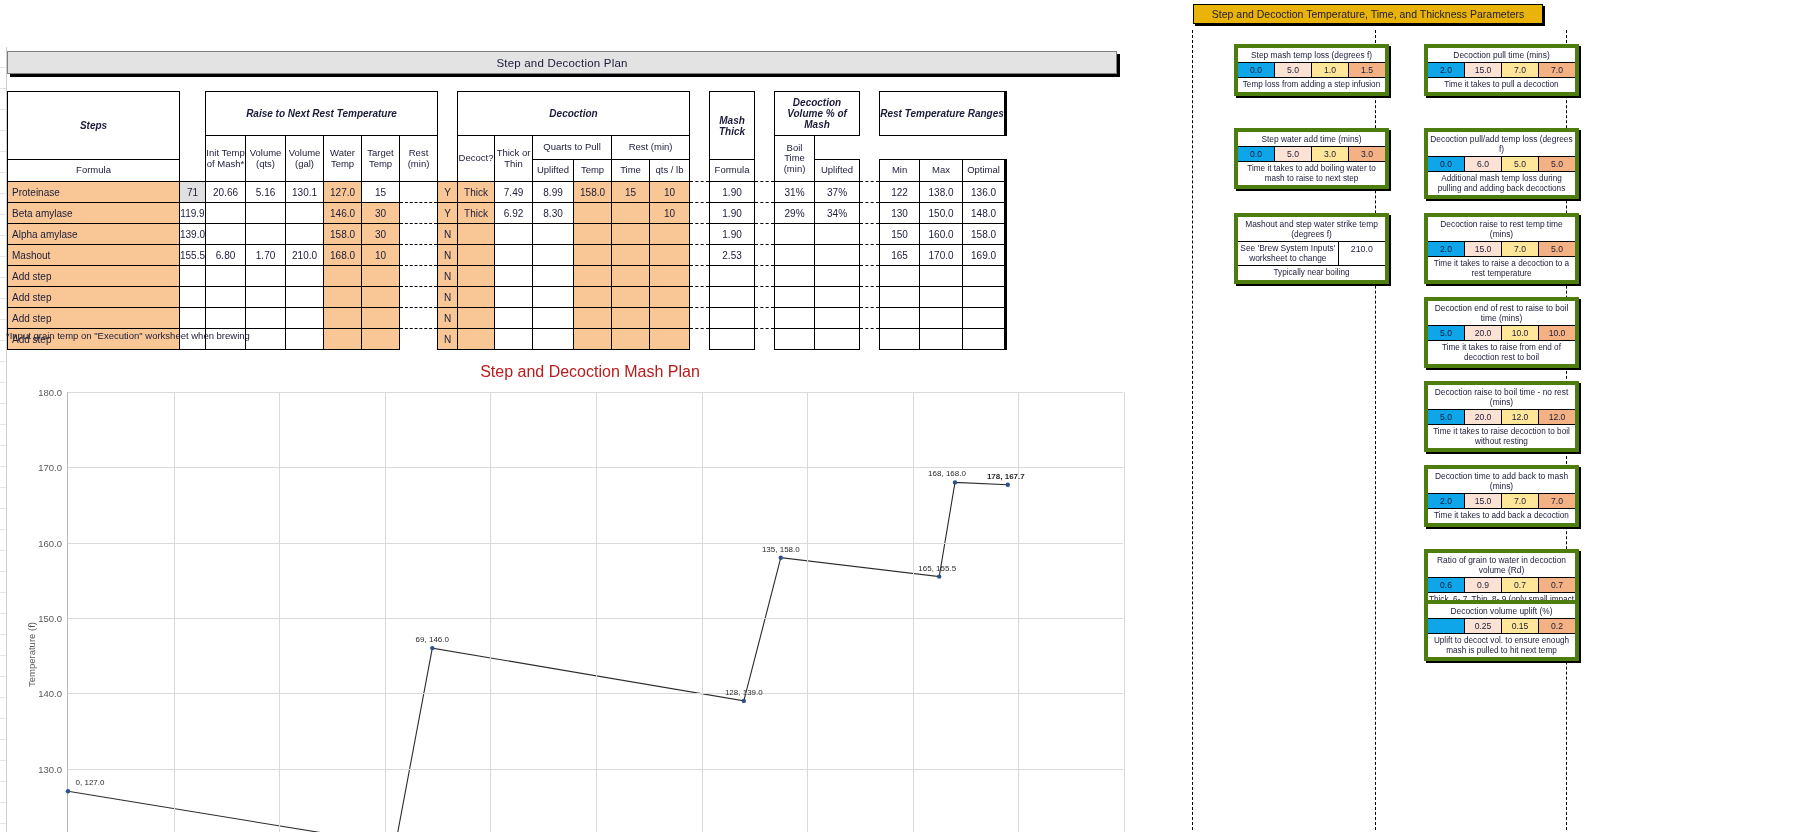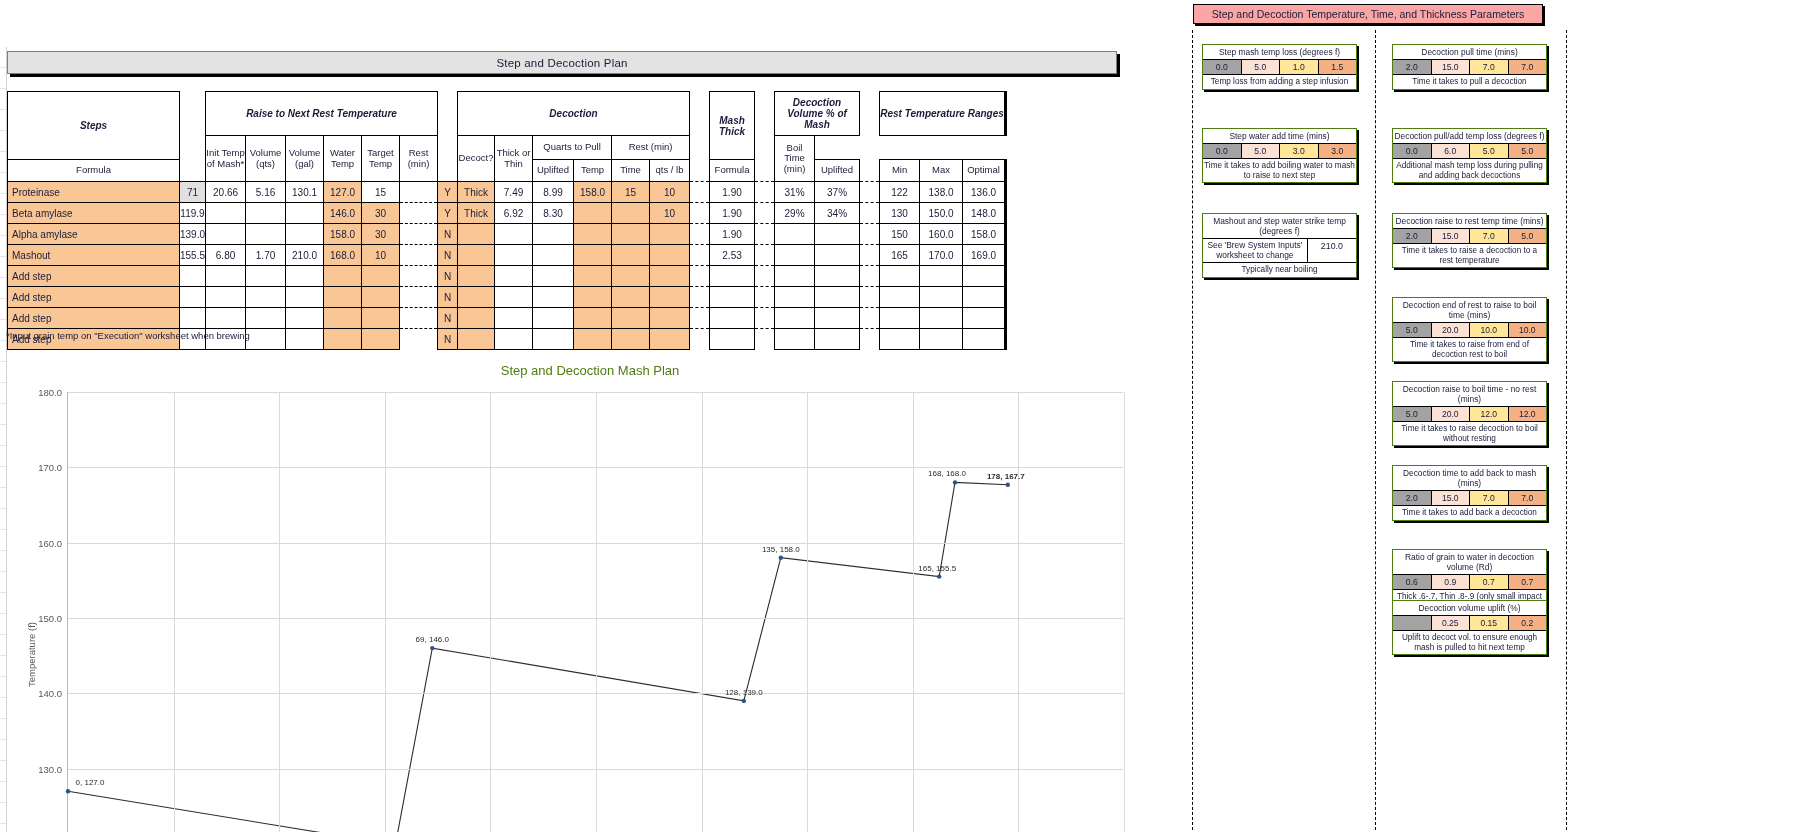--- a/index.html
+++ b/index.html
@@ -41,49 +41,49 @@
   .orange { background:#f8c795; }
   .grey   { background:#e0e0e0; }
   .stepname { text-align:left; padding-left:4px !important; font-size:10px; }
   .thickb { border-right:3px solid #000 !important; }
 
   .footnote { position:absolute; left:6px; top:283px; font-size:9.5px; }
 
   
   .chart-wrap { position:absolute; left:10px; top:305px; width:1160px; height:420px; }
   .chart-title { position:absolute; left:0; right:0; top:11px; text-align:center;
-                 font-size:13px; color:#4d7c0f; }
+                 font-size:16px; color:#b91c1c; }
   .plot { position:absolute; left:57px; top:40px; width:1056px; height:678px;
           border-left:1px solid #b9b9b9; border-bottom:1px solid #b9b9b9; }
   .ylabel { position:absolute; left:-42px; top:295px; transform:rotate(-90deg);
             transform-origin:left top; font-size:9.5px; color:#5a5a5a; white-space:nowrap; }
   .ytick { position:absolute; right:100%; margin-right:6px; transform:translateY(-50%);
            font-size:9.5px; color:#595959; white-space:nowrap; }
   .gl-h { position:absolute; left:0; width:100%; height:1px; background:#d9d9d9; }
   .gl-v { position:absolute; top:0; height:100%; width:1px; background:#d9d9d9; }
   .dlabel { position:absolute; font-size:8px; color:#2b2b2b; white-space:nowrap;
             transform:translate(-50%,-100%); }
   .dlabel.bold { font-weight:bold; }
 
   
   .params { position:absolute; left:1192px; top:0; width:601px; height:832px; }
   .pbanner { position:absolute; left:1px; top:4px; width:350px; height:20px;
-             background:#fca5a5; border:1px solid #000; box-shadow:2px 2px 0 #000;
+             background:#eab308; border:1px solid #000; box-shadow:2px 2px 0 #000;
              display:flex; align-items:center; justify-content:center; font-size:10.5px; }
   .dashcol { position:absolute; top:30px; height:800px; border-left:1px dashed #000; }
 
-  .pblock { position:absolute; border:1px solid #4d7c0f; box-shadow:2px 2px 0 #000;
-            background:#fff; width:155px; }
+  .pblock { position:absolute; border:4px solid #4d7c0f; box-shadow:2px 2px 0 #000;
+            background:#fff; width:155px;margin-left:32px; }
   .pb-title { border-bottom:1px solid #000; text-align:center; font-size:8.4px;
               line-height:10px; padding:2px 1px; }
   .pb-vals { display:flex; border-bottom:1px solid #000; }
   .pb-vals div { flex:1; text-align:center; font-size:8.6px; padding:2px 0;
                  border-right:1px solid #000; }
   .pb-vals div:last-child { border-right:none; }
-  .v1 { background:#a3a3a3; } .v2 { background:#fbe2d5; }
+  .v1 { background:#0ea5e9; } .v2 { background:#fbe2d5; }
   .v3 { background:#ffe699; } .v4 { background:#f4b183; }
   .pb-note { text-align:center; font-size:8.2px; line-height:9.5px; padding:2px 1px; }
   .pb-split { display:flex; border-bottom:1px solid #000; }
   .pb-split .lft { flex:2.2; text-align:center; font-size:8.4px; line-height:9.5px;
                    padding:2px 1px; border-right:1px solid #000; }
   .pb-split .rgt { flex:1; text-align:center; font-size:8.8px; padding:2px 1px; }
 </style>
 </head>
 <body>
 

